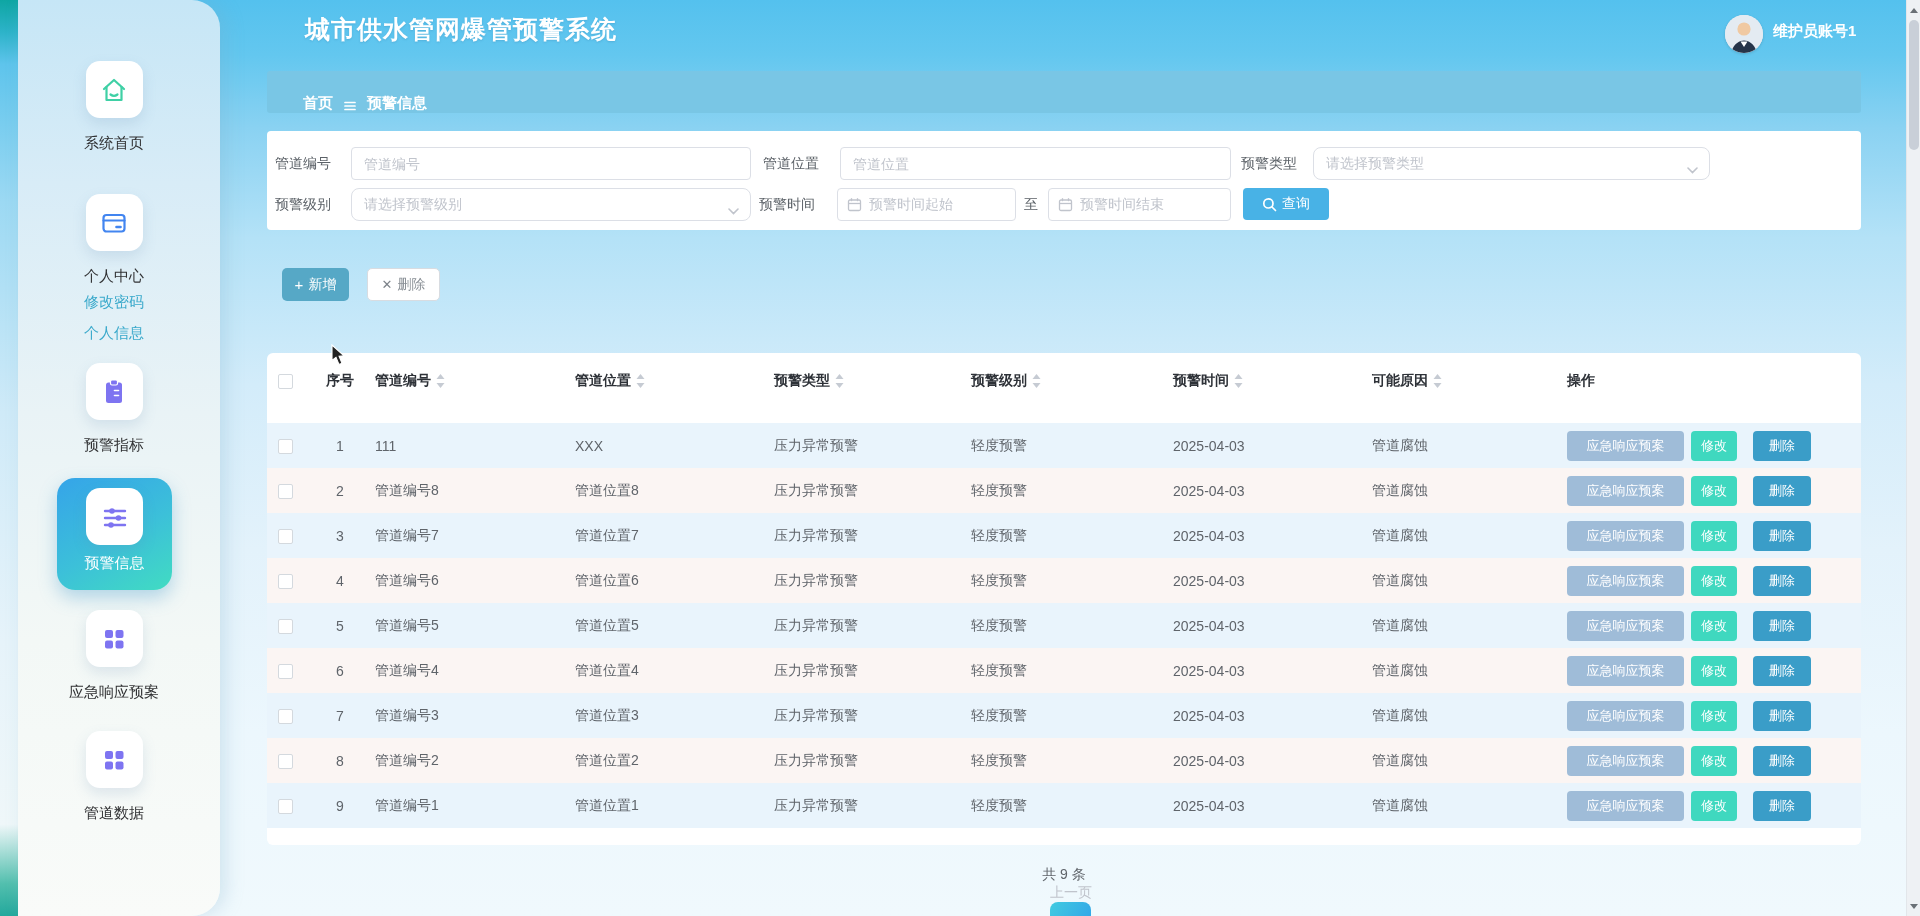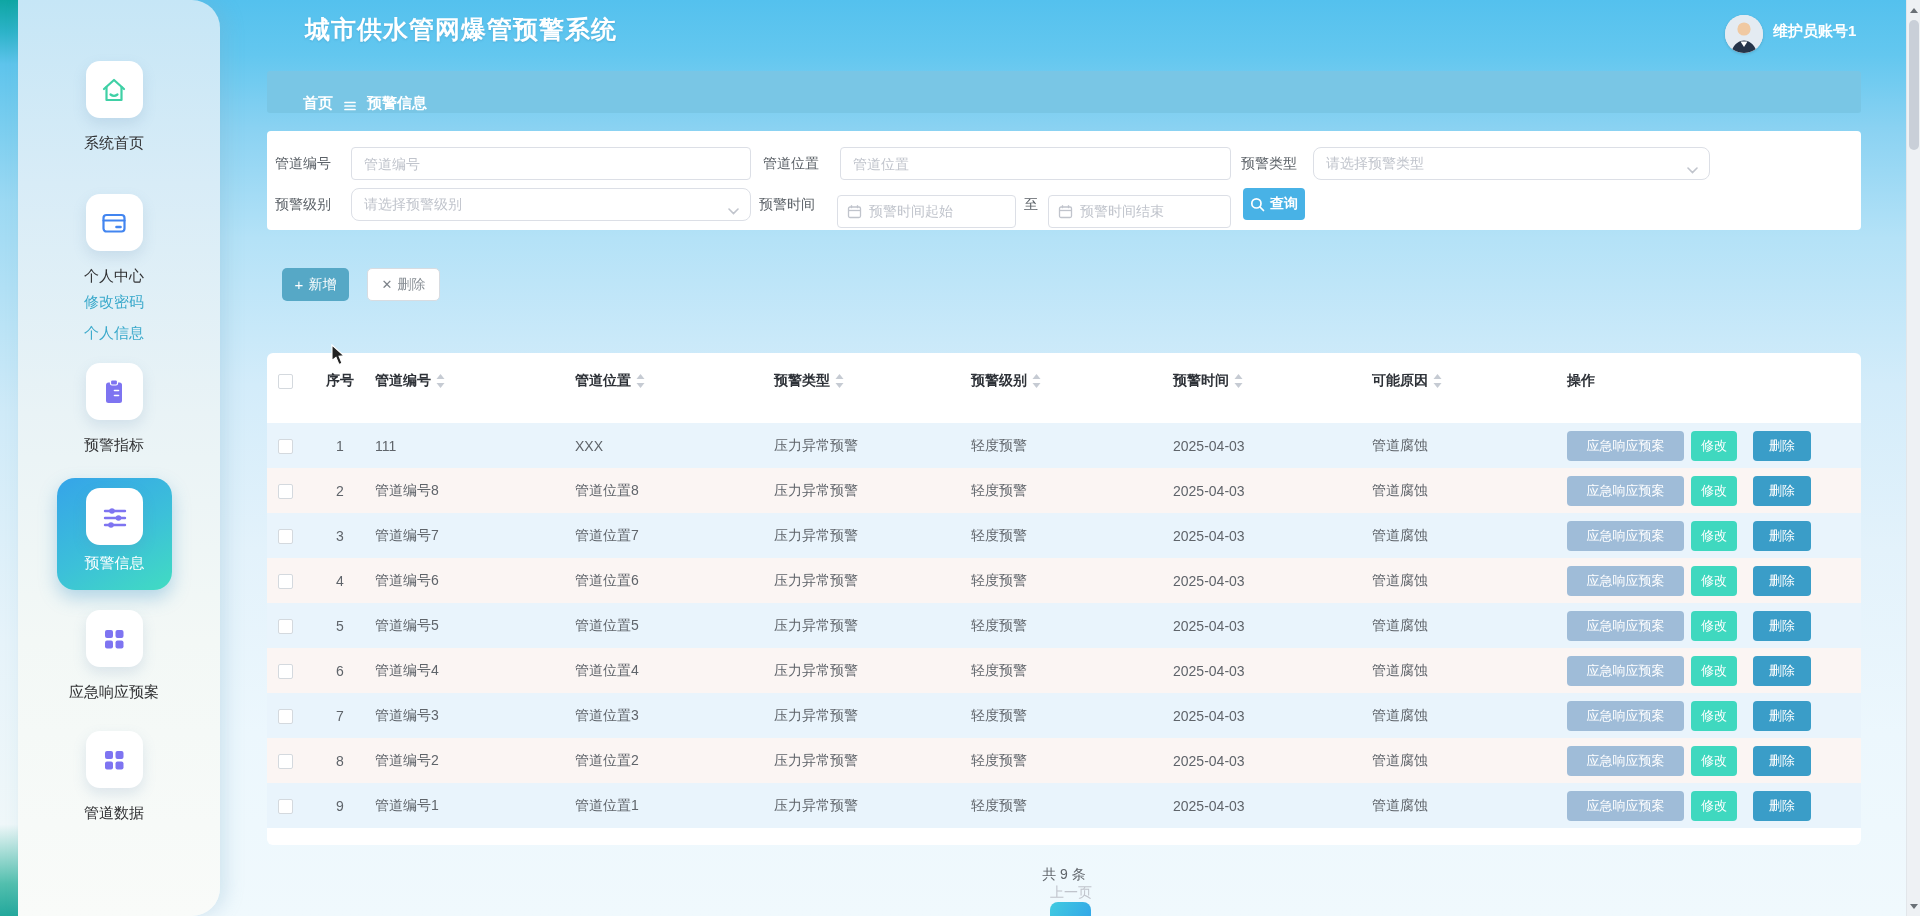--- a/index.html
+++ b/index.html
@@ -42,24 +42,24 @@
   
   .filter-card { position:absolute; left:267px; top:131px; width:1594px; height:99px; background:#fff; border-radius:4px; }
   .f-label { position:absolute; height:33px; line-height:33px; font-size:14px; color:#5b6167; }
   .f-input { position:absolute; height:33px; border:1px solid #dcdfe6; border-radius:4px; background:#fff;
     font-size:14px; color:#606266; padding:0 12px; outline:none; font-family:inherit; }
   .f-input::placeholder { color:#c0c4cc; }
   .f-select { position:absolute; height:33px; border:1px solid #dcdfe6; border-radius:8px; background:#fff;
     display:flex; align-items:center; padding:0 12px; font-size:14px; color:#c0c4cc; cursor:pointer; }
   .f-select .chev { position:absolute; right:11px; top:13px; }
   .f-date { position:absolute; height:33px; border:1px solid #dcdfe6; border-radius:4px; background:#fff;
-    display:flex; align-items:center; gap:7px; padding:0 9px; font-size:14px; color:#c0c4cc; cursor:pointer;margin-top:7px; }
+    display:flex; align-items:center; gap:7px; padding:0 9px; font-size:14px; color:#c0c4cc; cursor:pointer; }
   .f-to { position:absolute; height:33px; line-height:33px; font-size:14px; color:#5b6167; }
-  .search-btn { position:absolute; height:32px; width:62px; border:none; border-radius:4px; background:#48b2e6;
-    color:#fff; font-size:14px; display:flex; align-items:center; justify-content:center; gap:5px; cursor:pointer; font-family:inherit;font-weight:bold; }
+  .search-btn { position:absolute; height:32px; width:86px; border:none; border-radius:4px; background:#48b2e6;
+    color:#fff; font-size:14px; display:flex; align-items:center; justify-content:center; gap:5px; cursor:pointer; font-family:inherit; }
 
   
   .toolbar { position:absolute; left:282px; top:268px; display:flex; gap:18px; }
   .btn-add { width:67px; height:33px; border:none; border-radius:5px; background:#56a8c6; color:#fff; font-size:14px;
     display:flex; align-items:center; justify-content:center; gap:5px; cursor:pointer; font-family:inherit; }
   .btn-del { width:73px; height:33px; border:1px solid #d8dce1; border-radius:5px; background:#fff; color:#8a9096;
     font-size:14px; display:flex; align-items:center; justify-content:center; gap:5px; cursor:pointer; font-family:inherit; }
   .btn-del .x { font-weight:700; color:#7d838a; font-size:13px; }
 
   

